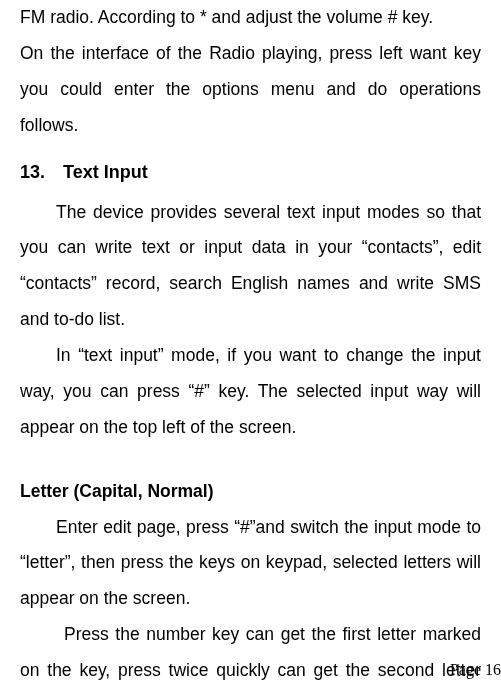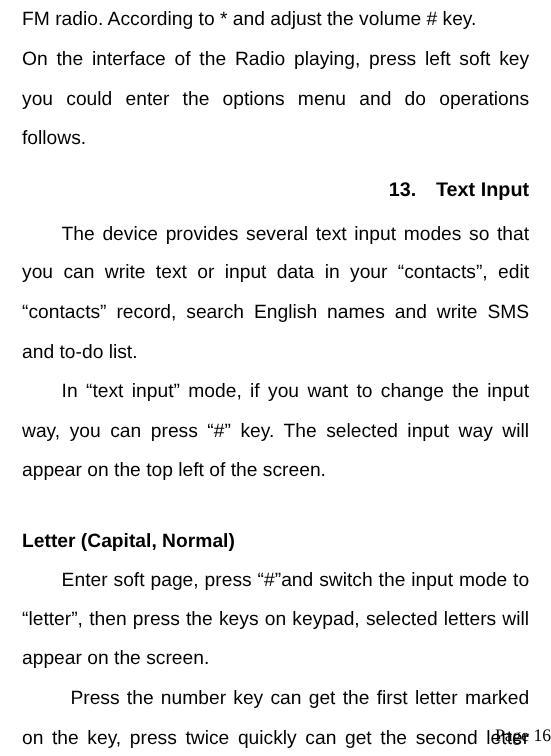--- a/index.html
+++ b/index.html
@@ -14,21 +14,21 @@
     }
     .para {
       font-size: 17.5px;
       line-height: 2.05;
       text-align: justify;
       text-justify: inter-word;
     }
     .heading {
       font-size: 18px;
       font-weight: bold;
-      text-align: right;
+      text-align: left;
       margin: 18px 0 12px 0;
     }
     .indent {
       text-indent: 36px;
     }
     .subheading {
       font-size: 17.5px;
       font-weight: bold;
       line-height: 2.05;
       margin-top: 28px;
@@ -40,25 +40,25 @@
       width: 100%;
       text-align: right;
       font-family: "Times New Roman", Times, serif;
       font-size: 16px;
     }
   </style>
 </head>
 <body>
 
 <div class="para">FM radio. According to * and adjust the volume # key.</div>
-<div class="para">On the interface of the Radio playing, press left soft key you could enter the options menu and do operations follows.</div>
+<div class="para">On the interface of the Radio playing, press left want key you could enter the options menu and do operations follows.</div>
 
 <div class="heading">13. Text Input</div>
 
 <div class="para indent">The device provides several text input modes so that you can write text or input data in your “contacts”, edit “contacts” record, search English names and write SMS and to-do list.</div>
 <div class="para indent">In “text input” mode, if you want to change the input way, you can press “#” key. The selected input way will appear on the top left of the screen.</div>
 
 <div class="subheading">Letter (Capital, Normal)</div>
 
-<div class="para indent">Enter soft page, press “#”and switch the input mode to “letter”, then press the keys on keypad, selected letters will appear on the screen.</div>
+<div class="para indent">Enter edit page, press “#”and switch the input mode to “letter”, then press the keys on keypad, selected letters will appear on the screen.</div>
 <div class="para indent" style="text-indent:44px;">Press the number key can get the first letter marked on the key, press twice quickly can get the second letter marked on the key. Similarly, if the letter you want to input have the same key with the former letter, please wait until the cursor</div>
 
 <div class="footer">Page 16</div>
 
 </body></html>

